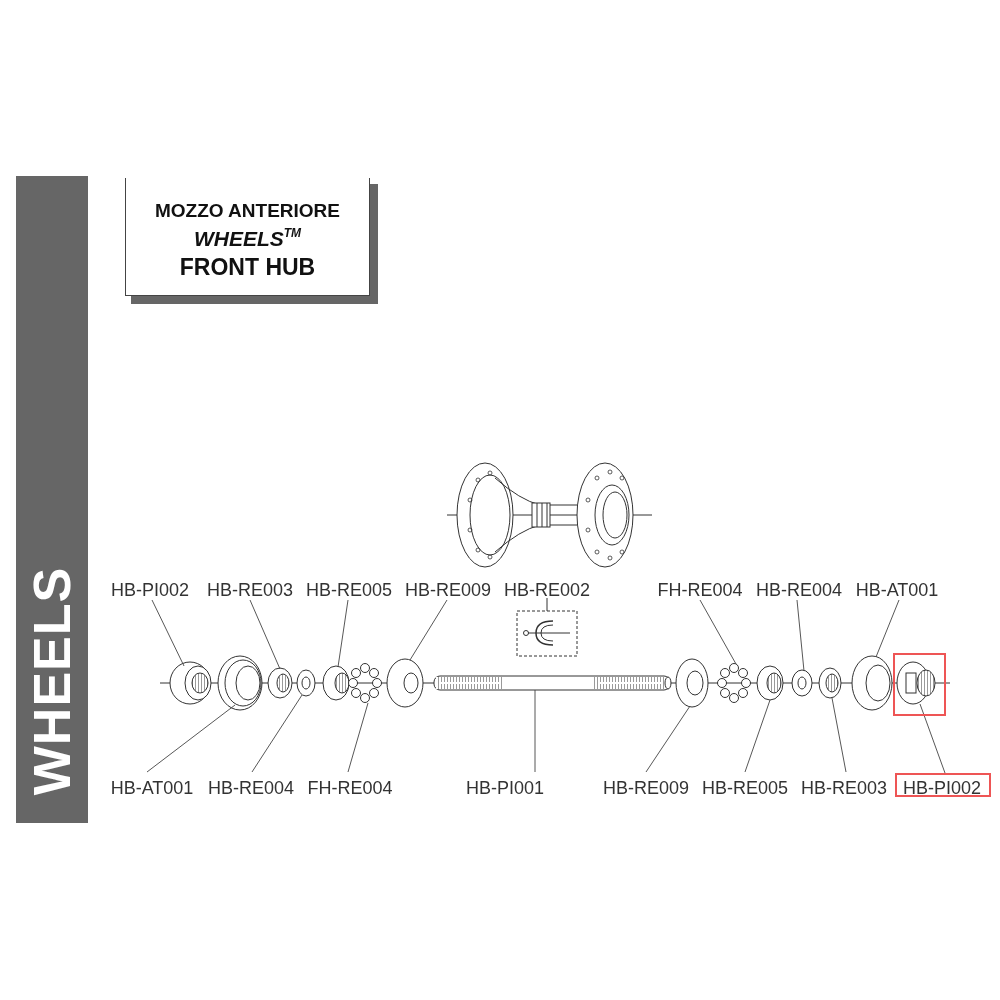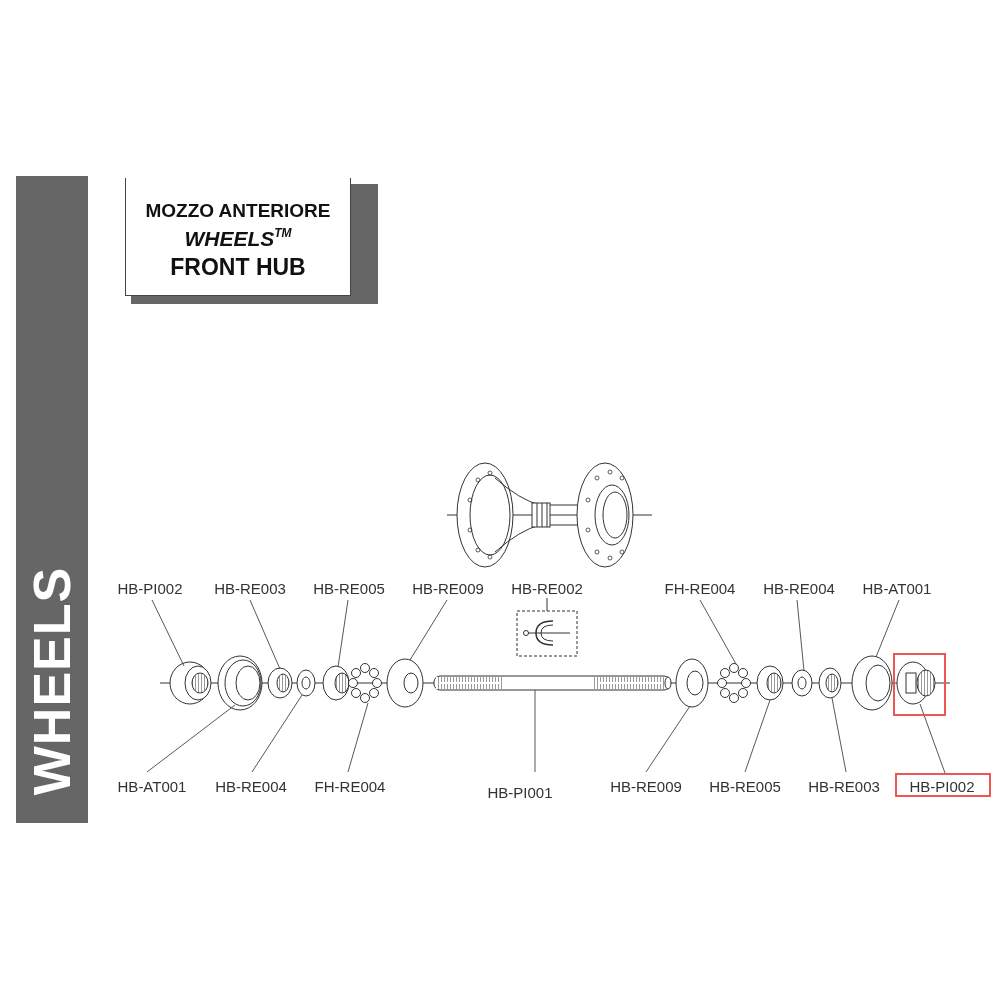--- a/index.html
+++ b/index.html
@@ -3,27 +3,27 @@
 <meta charset="utf-8">
 <style>
   html, body { margin: 0; padding: 0; background: #ffffff; }
   body { width: 1000px; height: 1000px; position: relative; overflow: hidden;
          font-family: "Liberation Sans", sans-serif; color: #222; }
   .sidebar { position: absolute; left: 16px; top: 176px; width: 72px; height: 647px; background: #666666; }
   .sidebar-text { position: absolute; left: 50%; top: 505px; transform: translate(-50%, -50%) rotate(-90deg);
                   color: #ffffff; font-weight: bold; font-size: 52px; letter-spacing: 1px; white-space: nowrap;
                   font-family: "Liberation Sans", sans-serif; }
   .title-shadow { position: absolute; left: 131px; top: 184px; width: 247px; height: 120px; background: #666; }
-  .title-box { position: absolute; left: 125px; top: 178px; width: 226px; height: 118px; background: #fff;
+  .title-box { position: absolute; left: 125px; top: 178px; width: 245px; height: 118px; background: #fff;
                border: 1px solid #444; border-top: none; text-align: center; box-sizing: border-box; }
   .title-line1 { position: absolute; left: 0; right: 0; top: 22px; font-weight: bold; font-size: 19px; color: #111; }
   .title-line2 { position: absolute; left: 0; right: 0; top: 48px; font-weight: bold; font-style: italic; font-size: 21px; color: #111; }
   .title-line2 sup { font-size: 12px; font-style: italic; vertical-align: 9px; }
   .title-line3 { position: absolute; left: 0; right: 0; top: 76px; font-weight: bold; font-size: 23px; color: #111; }
-  .part-label { position: absolute; font-size: 15px; color: #333; white-space: nowrap; transform: translateX(-50%); }
+  .part-label { position: absolute; font-size: 18px; color: #333; white-space: nowrap; transform: translateX(-50%); }
   svg.diagram { position: absolute; left: 0; top: 0; }
   .hl-box { position: absolute; border: 2px solid #ee5555; box-sizing: border-box; }
 </style>
 </head>
 <body>
 
 <div class="sidebar">
   <div class="sidebar-text">WHEELS</div>
 </div>
 
@@ -198,17 +198,17 @@
 <div class="part-label" style="left:349px; top:580px;">HB-RE005</div>
 <div class="part-label" style="left:448px; top:580px;">HB-RE009</div>
 <div class="part-label" style="left:547px; top:580px;">HB-RE002</div>
 <div class="part-label" style="left:700px; top:580px;">FH-RE004</div>
 <div class="part-label" style="left:799px; top:580px;">HB-RE004</div>
 <div class="part-label" style="left:897px; top:580px;">HB-AT001</div>
 
 <div class="part-label" style="left:152px; top:778px;">HB-AT001</div>
 <div class="part-label" style="left:251px; top:778px;">HB-RE004</div>
 <div class="part-label" style="left:350px; top:778px;">FH-RE004</div>
-<div class="part-label" style="left:520px; top:778px;margin-top:6px;">HB-PI001</div>
+<div class="part-label" style="left:505px; top:778px;">HB-PI001</div>
 <div class="part-label" style="left:646px; top:778px;">HB-RE009</div>
 <div class="part-label" style="left:745px; top:778px;">HB-RE005</div>
 <div class="part-label" style="left:844px; top:778px;">HB-RE003</div>
 <div class="part-label" style="left:942px; top:778px;">HB-PI002</div>
 
 </body></html>

